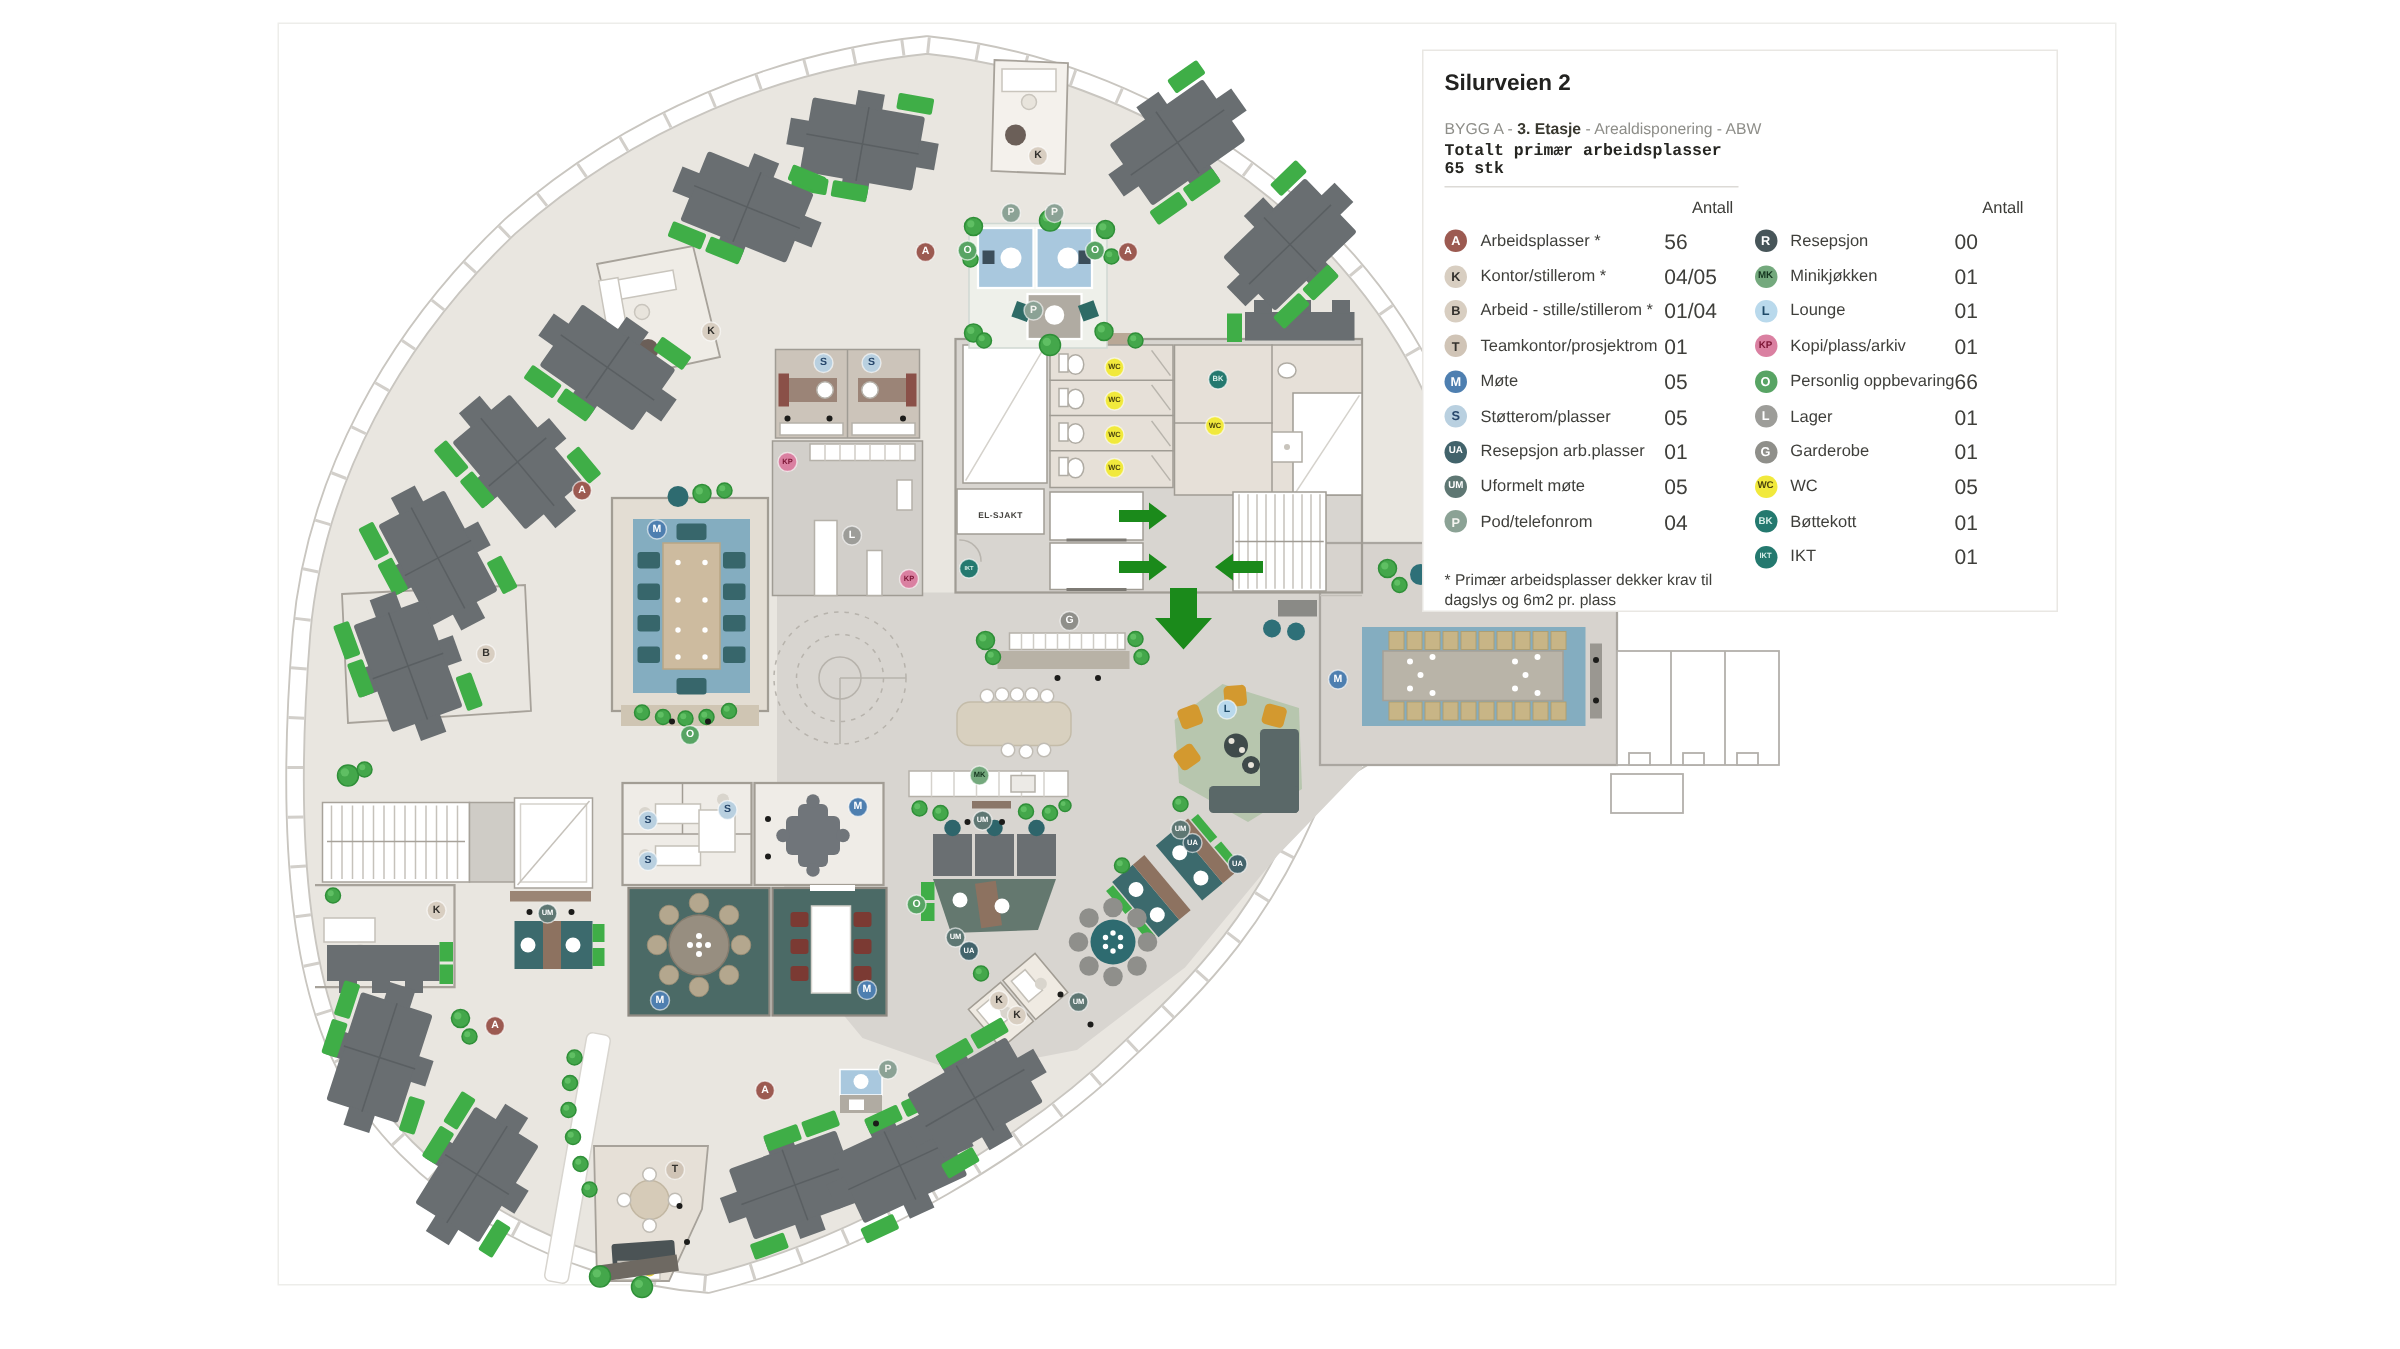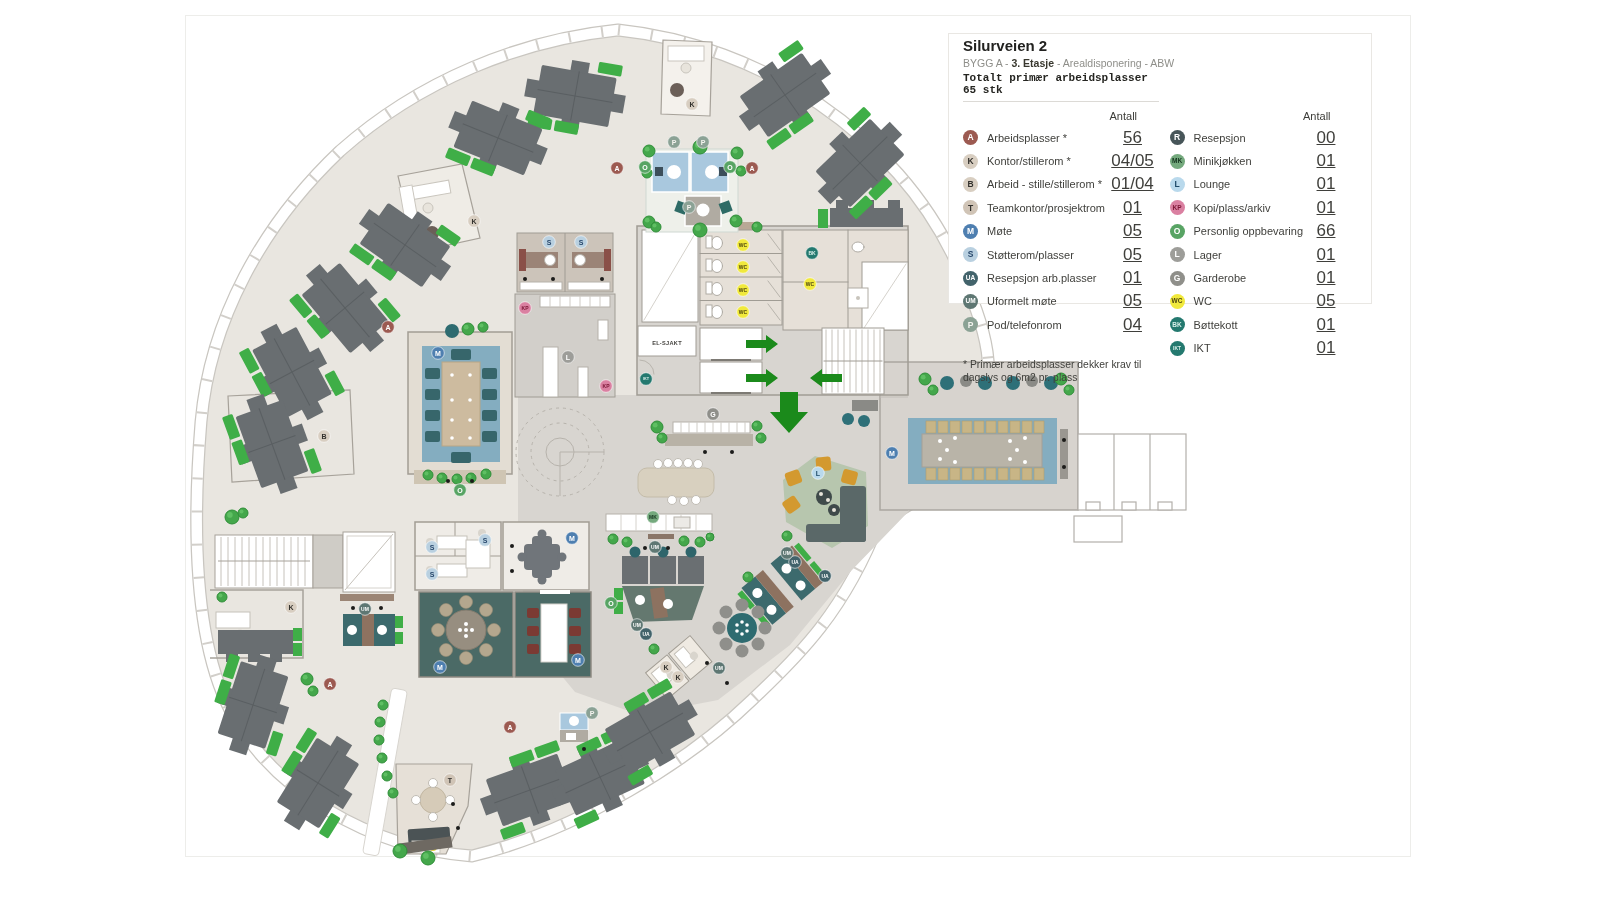--- a/index.html
+++ b/index.html
@@ -1,35 +1,35 @@
 <!DOCTYPE html>
 <html><head>
 <meta charset="utf-8">
 <style>
   html,body{margin:0;padding:0;background:#ffffff;font-family:"Liberation Sans",sans-serif;}
   .stage{position:relative;width:1600px;height:899px;background:#fff;overflow:hidden;}
   .page-border{position:absolute;left:185px;top:15px;width:1226px;height:842px;border:1px solid #ededea;box-sizing:border-box;}
   svg.plan{position:absolute;left:0;top:0;}
-  .legend-card{position:absolute;left:948px;top:33px;width:424px;height:271px;background:#fff;
-    border:1px solid #e9e7e3;box-sizing:border-box;padding:3px 14px 0 14px;}
+  .legend-card{position:absolute;left:948px;top:33px;width:424px;height:375px;background:#fff;
+    border:1px solid #e9e7e3;box-sizing:border-box;padding:13px 14px 0 14px;}
   .legend-title{font-size:15px;font-weight:bold;color:#222220;}
-  .legend-sub{font-size:10.5px;color:#8e8e89;margin-top:3px;}
+  .legend-sub{font-size:10.5px;color:#8e8e89;margin-top:16px;}
   .legend-sub .bold{color:#39382f;font-weight:bold;}
   .legend-total{font-size:11px;font-weight:bold;color:#252521;margin-top:3px;padding-bottom:5px;border-bottom:1px solid #dcdad6;width:196px;font-family:Liberation Mono, monospace;}
   .legend-cols{display:flex;margin-top:4px;}
   .lcol{display:flex;flex-direction:column;}
   .lcol.c1{width:206px;margin-right:14px;}
   .lcol.c2{flex:1;padding-right:8px;}
   .lhead{display:flex;height:20px;align-items:center;}
-  .lhead .antall{margin-left:auto;font-size:11px;color:#3c3c38;width:46px;text-align:left;}
+  .lhead .antall{margin-left:auto;font-size:11px;color:#3c3c38;width:46px;text-align:right;}
   .lrow{display:flex;align-items:center;height:23.4px;}
   .lbadge{width:15px;height:15px;border-radius:50%;display:flex;align-items:center;justify-content:center;
     font-weight:bold;margin-right:9px;flex:0 0 15px;line-height:1;}
   .llabel{font-size:11px;color:#3f3f3b;flex:1;white-space:nowrap;}
-  .lcount{font-size:17px;color:#3f3f3b;width:46px;text-align:center;text-decoration:underline;}
+  .lcount{font-size:14px;color:#3f3f3b;width:46px;text-align:left;}
   .legend-foot{font-size:10.4px;color:#3f3f3b;line-height:13px;margin-top:21px;}
 </style>
 </head>
 <body>
 
 <div class="stage">
   <div class="page-border"></div>
 
   <svg class="plan" width="1600" height="899" viewBox="0 0 1600 899">
     <defs>

